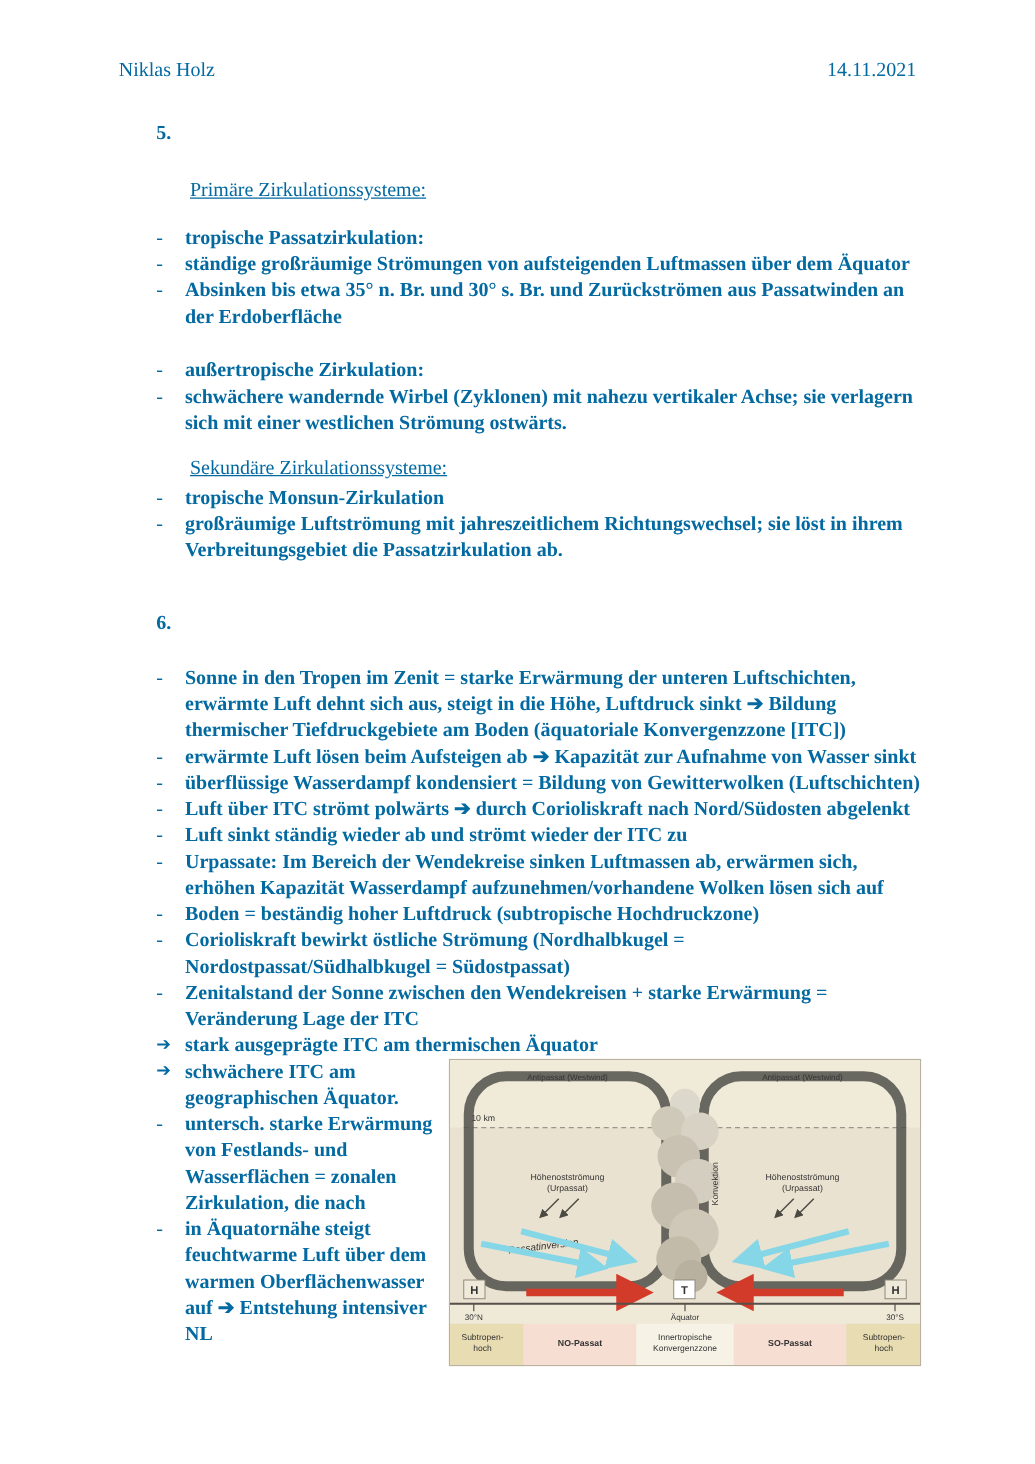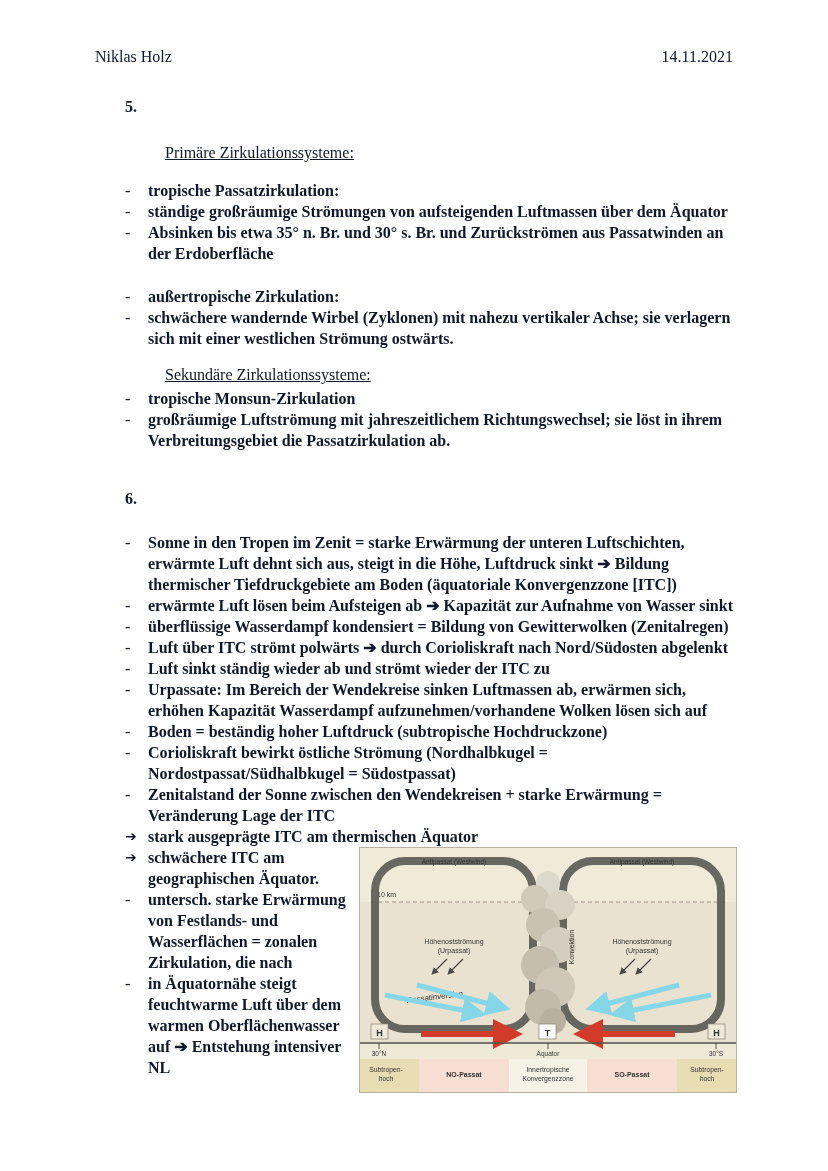--- a/index.html
+++ b/index.html
@@ -1,24 +1,24 @@
 <!DOCTYPE html>
 <html><head>
 <meta charset="utf-8">
 <style>
   html,body{margin:0;padding:0;background:#ffffff;}
   .page{
     position:relative;width:828px;height:1171px;background:#fff;overflow:hidden;
-    font-family:"Liberation Serif", serif;font-size:16px;line-height:21px;color:#0f172a;border-radius:10px;
+    font-family:"Liberation Serif", serif;font-size:16px;line-height:21px;color:#0369a1;border-radius:10px;
   }
   .pagehead{position:absolute;top:46px;left:95px;width:638px;display:flex;justify-content:space-between;}
   .content{position:absolute;top:96px;left:125px;width:612px;}
   .hrow{display:flex;font-weight:bold;}
   .hrow .num{width:23px;flex:0 0 23px;}
-  .subhead{margin-left:40px;text-decoration:underline;font-family:Liberation Serif, serif;}
+  .subhead{margin-left:27px;text-decoration:underline;font-family:Liberation Serif, serif;}
   .li{display:flex;}
   .li .mk{width:23px;flex:0 0 23px;}
   .li .mk.arrow{font-family:"DejaVu Sans","Liberation Serif",sans-serif;font-weight:bold;font-size:14px;}
   .li .tx{flex:1;font-weight:bold;}
   .mt25{margin-top:25px}.mt22{margin-top:22px}.mt17{margin-top:17px}
   .mt15{margin-top:15px}.mt3{margin-top:3px}.mt37{margin-top:37px}.mt23{margin-top:23px}
   .wraprow{display:flex;align-items:flex-start;}
   .wrapleft{flex:0 0 234px;width:234px;padding-right:0;}
   .diagram{flex:0 0 378px;width:378px;height:246px;}
   .diagram svg{display:block;}
@@ -89,21 +89,21 @@
       <div class="li">
         <span class="mk">-</span>
         <span class="tx">Sonne in den Tropen im Zenit = starke Erwärmung der unteren Luftschichten, erwärmte Luft dehnt sich aus, steigt in die Höhe, Luftdruck sinkt ➔ Bildung thermischer Tiefdruckgebiete am Boden (äquatoriale Konvergenzzone [ITC])</span>
       </div>
       <div class="li">
         <span class="mk">-</span>
         <span class="tx">erwärmte Luft lösen beim Aufsteigen ab ➔ Kapazität zur Aufnahme von Wasser sinkt</span>
       </div>
       <div class="li">
         <span class="mk">-</span>
-        <span class="tx">überflüssige Wasserdampf kondensiert = Bildung von Gewitterwolken (Zenitalregen)</span>
+        <span class="tx">überflüssige Wasserdampf kondensiert = Bildung von Gewitterwolken (Luftschichten)</span>
       </div>
       <div class="li">
         <span class="mk">-</span>
         <span class="tx">Luft über ITC strömt polwärts ➔ durch Corioliskraft nach Nord/Südosten abgelenkt</span>
       </div>
       <div class="li">
         <span class="mk">-</span>
         <span class="tx">Luft sinkt ständig wieder ab und strömt wieder der ITC zu</span>
       </div>
       <div class="li">

